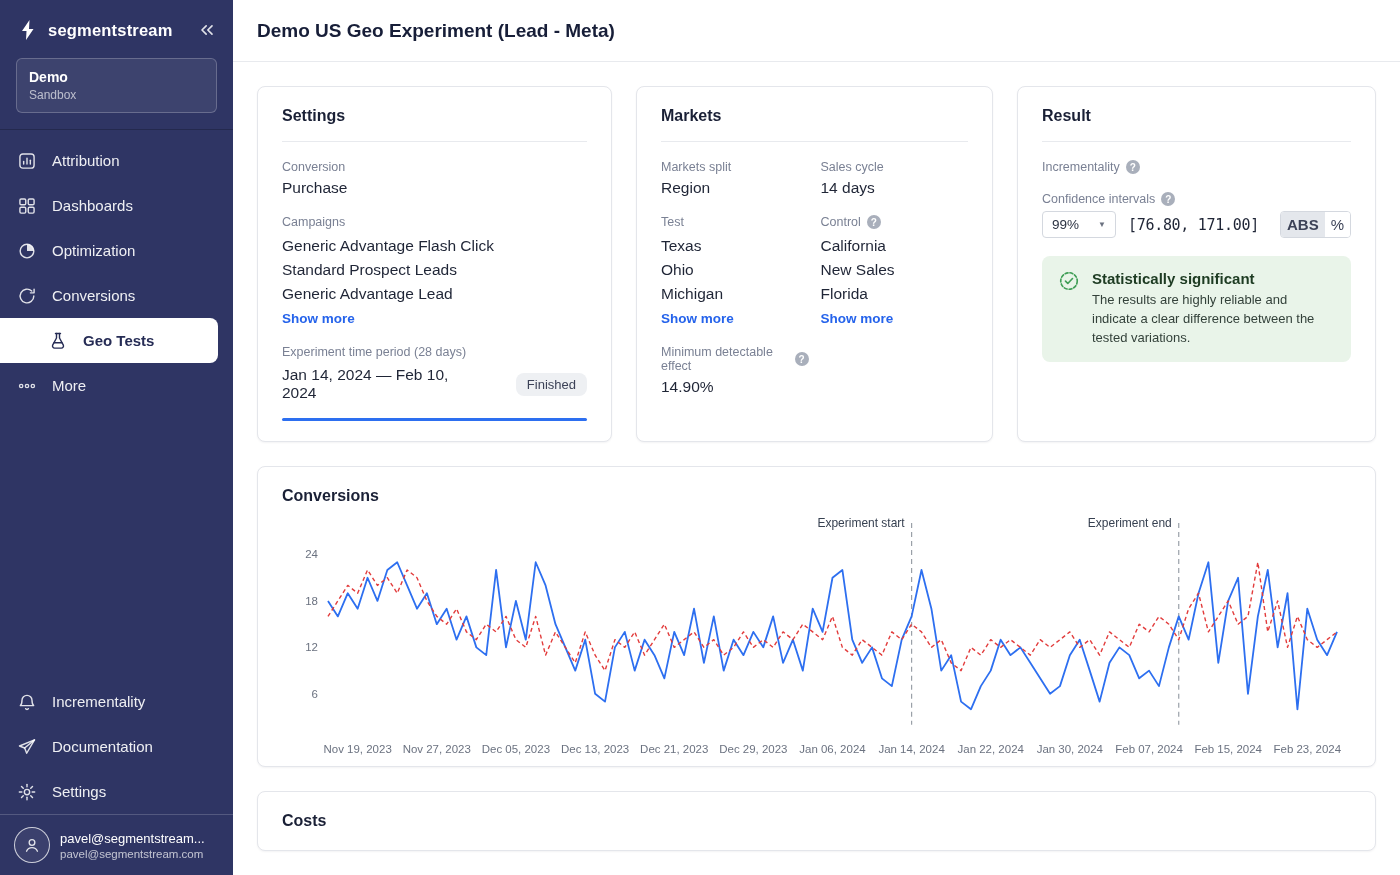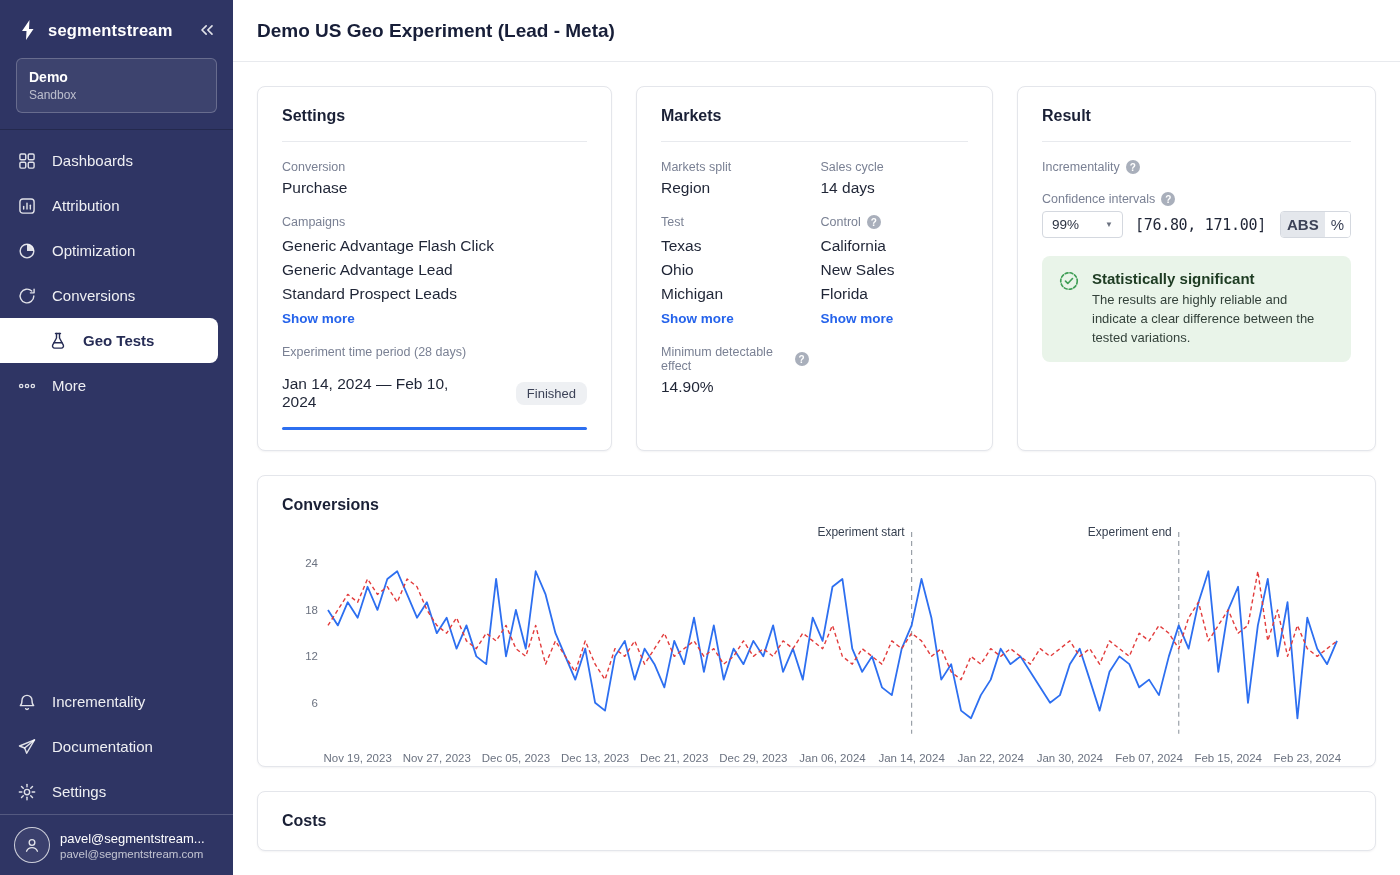--- a/index.html
+++ b/index.html
@@ -40,29 +40,29 @@
   .markets-card { width:357px; }
   .result-card { flex:1; }
 
   .field-label { font-size:12.5px; color:#7a8194; margin-bottom:5px; display:flex; align-items:center; gap:6px; }
   .field-value { font-size:15.5px; color:#1f2536; }
   .list-value div { font-size:15.5px; color:#1f2536; line-height:1.55; }
   .link { color:#2563eb; font-size:13.5px; font-weight:600; margin-top:5px; display:inline-block; cursor:pointer; }
   .fblock { margin-bottom:18px; }
   .help { width:14px; height:14px; border-radius:50%; background:#a9afbb; color:#fff; font-size:10px; font-weight:700; display:inline-flex; align-items:center; justify-content:center; cursor:pointer; flex-shrink:0; }
 
-  .period-row { display:flex; align-items:center; justify-content:space-between; margin-top:16px;gap:31px; }
+  .period-row { display:flex; align-items:center; justify-content:space-between; margin-top:7px;gap:31px; }
   .badge { background:#eef0f3; border-radius:8px; padding:4px 11px; font-size:13px; color:#3c4257; }
   .progress-bar { height:3px; background:#2d6ff0; border-radius:2px; margin-top:16px; }
   .settings-fill { flex:1; }
 
   .grid2 { display:grid; grid-template-columns:1fr 1fr; column-gap:12px; row-gap:18px; }
 
   .ci-row { display:flex; align-items:center; gap:12px; }
-  .select { border:1px solid #d4d8df; border-radius:4px; padding:5px 9px; font-size:13.5px; color:#2b3242; display:flex; align-items:center; gap:26px; cursor:pointer; background:#fff; }
+  .select { border:1px solid #d4d8df; border-radius:4px; padding:5px 9px; font-size:13.5px; color:#2b3242; display:flex; align-items:center; gap:19px; cursor:pointer; background:#fff; }
   .caret { font-size:8px; color:#6b7280; }
   .mono { font-family:"DejaVu Sans Mono", monospace; font-size:15px; color:#1f2536; letter-spacing:-.3px; }
   .toggle { margin-left:auto; display:flex; border:1px solid #d4d8df; border-radius:4px; overflow:hidden; font-size:15px; color:#3c4257; }
   .toggle .seg { padding:4px 6px; cursor:pointer; background:#fff; }
   .toggle .seg.sel { background:#e4e7ec; font-weight:700; }
 
   .success-box { background:#e9f4e9; border-radius:8px; padding:14px 16px; margin-top:18px; display:flex; gap:12px; align-items:flex-start; }
   .success-title { font-size:15px; font-weight:700; color:#1d3b22; margin-bottom:4px; }
   .success-text { font-size:13px; color:#33413a; line-height:1.45; }
 
@@ -106,38 +106,38 @@
   <div class="workspace-card">
     <div class="ws-name">Demo</div>
     <div class="ws-env">Sandbox</div>
   </div>
   <div class="sidebar-divider"></div>
 
   <nav class="nav">
     <div class="nav-item">
       <span class="icn">
         <svg class="ic" width="20" height="20" viewBox="0 0 24 24" fill="none" stroke="currentColor" stroke-width="1.7" stroke-linecap="round">
+            <rect x="3.5" y="3.5" width="17" height="17" rx="3.5"></rect>
+            <path d="M8 15.5v-3"></path>
+            <path d="M12 15.5V8.5"></path>
+            <path d="M16 15.5V11"></path>
+          </svg>
+      </span>
+      <span>Attribution</span>
+    </div>
+    <div class="nav-item">
+      <span class="icn">
+        <svg class="ic" width="20" height="20" viewBox="0 0 24 24" fill="none" stroke="currentColor" stroke-width="1.7" stroke-linecap="round">
             <rect x="3.5" y="3.5" width="7" height="7" rx="1.5"></rect>
             <rect x="13.5" y="3.5" width="7" height="7" rx="1.5"></rect>
             <rect x="3.5" y="13.5" width="7" height="7" rx="1.5"></rect>
             <rect x="13.5" y="13.5" width="7" height="7" rx="1.5"></rect>
           </svg>
       </span>
       <span>Dashboards</span>
-    </div>
-    <div class="nav-item">
-      <span class="icn">
-        <svg class="ic" width="20" height="20" viewBox="0 0 24 24" fill="none" stroke="currentColor" stroke-width="1.7" stroke-linecap="round">
-            <rect x="3.5" y="3.5" width="17" height="17" rx="3.5"></rect>
-            <path d="M8 15.5v-3"></path>
-            <path d="M12 15.5V8.5"></path>
-            <path d="M16 15.5V11"></path>
-          </svg>
-      </span>
-      <span>Attribution</span>
     </div>
     <div class="nav-item">
       <span class="icn">
         <svg class="ic" width="20" height="20" viewBox="0 0 24 24" fill="none" stroke="currentColor" stroke-width="1.7" stroke-linecap="round">
             <circle cx="12" cy="12" r="8.2"></circle>
             <path d="M12 3.8a8.2 8.2 0 0 1 8.2 8.2H12z" fill="currentColor" stroke="none"></path>
           </svg>
       </span>
       <span>Optimization</span>
     </div>
@@ -237,22 +237,22 @@
         <h2 class="card-title">Settings</h2>
         <div class="card-divider"></div>
         <div class="fblock">
           <div class="field-label">Conversion</div>
           <div class="field-value">Purchase</div>
         </div>
         <div class="fblock">
           <div class="field-label">Campaigns</div>
           <div class="list-value">
             <div>Generic Advantage Flash Click</div>
+            <div>Standard Prospect Leads</div>
             <div>Generic Advantage Lead</div>
-            <div>Standard Prospect Leads</div>
           </div>
           <span class="link">Show more</span>
         </div>
         <div class="settings-fill"></div>
         <div>
           <div class="field-label">Experiment time period (28 days)</div>
           <div class="period-row">
             <div class="field-value">Jan 14, 2024 — Feb 10, 2024</div>
             <span class="badge">Finished</span>
           </div>

